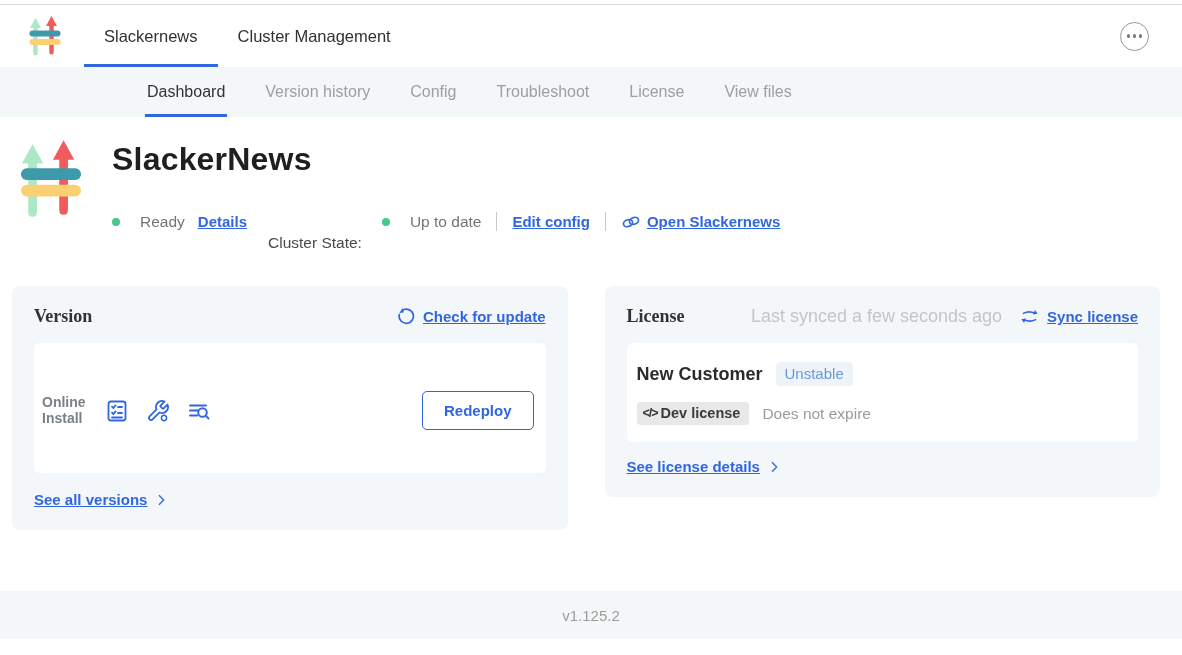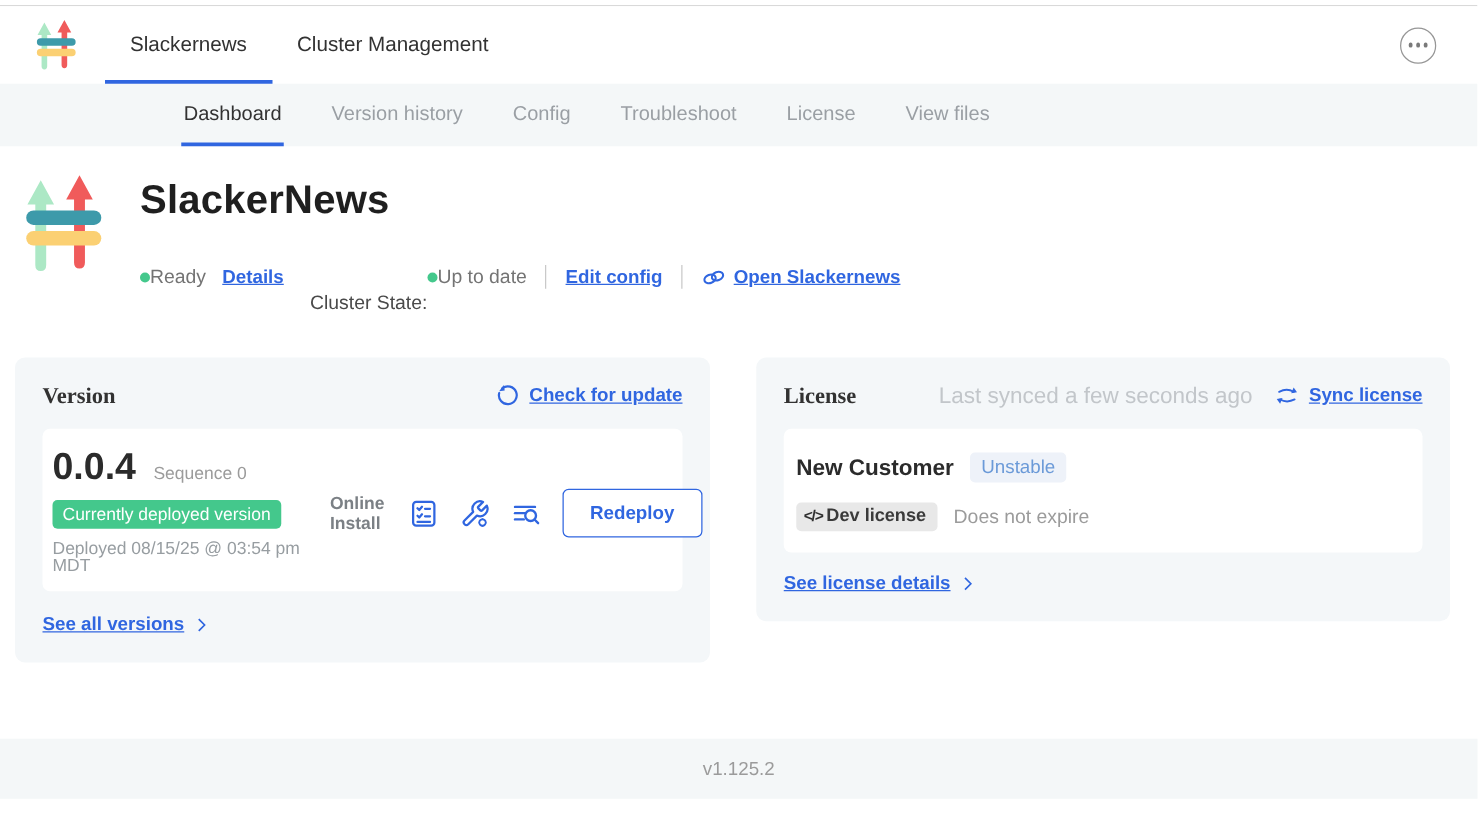--- a/index.html
+++ b/index.html
@@ -32,21 +32,21 @@
   .app-header { display:flex; padding:20px 0 0 20px; }
   .app-logo { width:62px; height:84px; }
   .app-head-text { margin-left:30px; padding-top:4px; }
   .app-title { font-size:32px; font-weight:700; color:#1f1f1f; letter-spacing:.2px; }
   .status-row { display:flex; align-items:center; margin-top:13px; font-size:15.5px; }
   .dot { width:8px; height:8px; border-radius:50%; background:#44c88c; flex:none; }
   .muted { color:#747474; }
   .dim { color:#4a4a4a; }
   a.lnk { color:#3066e0; font-weight:700; text-decoration:underline; cursor:pointer; font-size:15px; }
   .vdiv { width:1px; height:19px; background:#c9c9c9; margin:0 15px; }
-  .status-row .gap-s { margin:0 0 0 0; }
+  .status-row .gap-s { margin:0 0 0 20px; }
   .status-row .gap-m { margin-left:13px; }
   .status-row .gap-l { margin-left:21px;margin-top:43px; }
 
   
   .cards { display:flex; gap:37px; padding:0 22px 0 12px; margin-top:34px; align-items:flex-start; }
   .card { background:#f4f7f9; border-radius:8px; padding:20px 22px 22px 22px; }
   .card-head { display:flex; align-items:center; }
   .card-title { font-size:18px; font-weight:700; color:#323232;font-family:Liberation Serif, serif; }
   .card.version { width:556px; }
   .card.license { width:556px; }
@@ -173,28 +173,20 @@
       <div class="head-right">
         <svg width="19" height="19" viewBox="0 0 24 24">
           <path fill="none" stroke="#3066e0" stroke-width="2.2" stroke-linecap="round" d="M7.3 4.6 A9 9 0 1 1 4.2 9.5"></path>
           <path fill="#3066e0" d="M8.8 1.2 L9.8 6.8 L4.2 7.6 Z"></path>
         </svg>
         <a class="lnk">Check for update</a>
       </div>
     </div>
 
     <div class="inner version-inner">
-      <div class="v-left">
-        <div class="v-num-row">
-          <span class="v-number">0.0.4</span>
-          <span class="v-seq">Sequence 0</span>
-        </div>
-        <span class="deployed-badge">Currently deployed version</span>
-        <div class="deployed-at">Deployed 08/15/25 @ 03:54 pm MDT</div>
-      </div>
       <div class="v-right">
         <div class="install-type">Online Install</div>
         <svg class="vicon" viewBox="0 0 24 24">
           <g fill="none" stroke="#3066e0" stroke-width="1.8" stroke-linecap="round" stroke-linejoin="round">
             <rect x="3.5" y="2.5" width="17" height="19" rx="2.5"></rect>
             <path d="M7 7.6 l1.4 1.4 2.2-2.6"></path>
               <line x1="13" y1="8" x2="17" y2="8"></line>
             <path d="M7 13.6 l1.4 1.4 2.2-2.6"></path>
               <line x1="13" y1="14" x2="17" y2="14"></line>
             <line x1="7" y1="18.5" x2="17" y2="18.5"></line>

